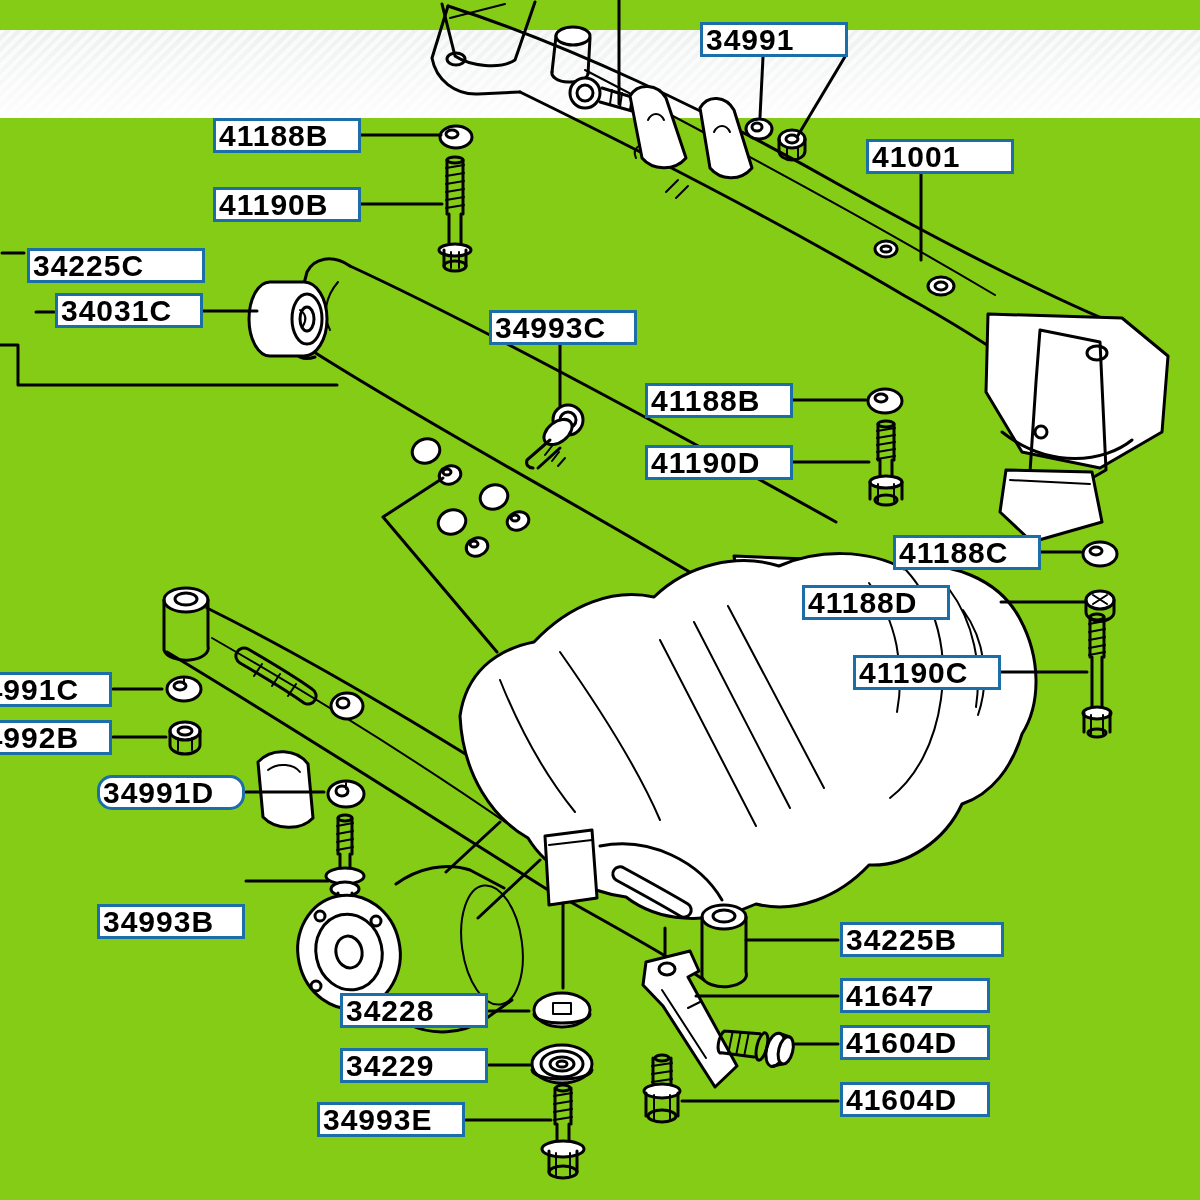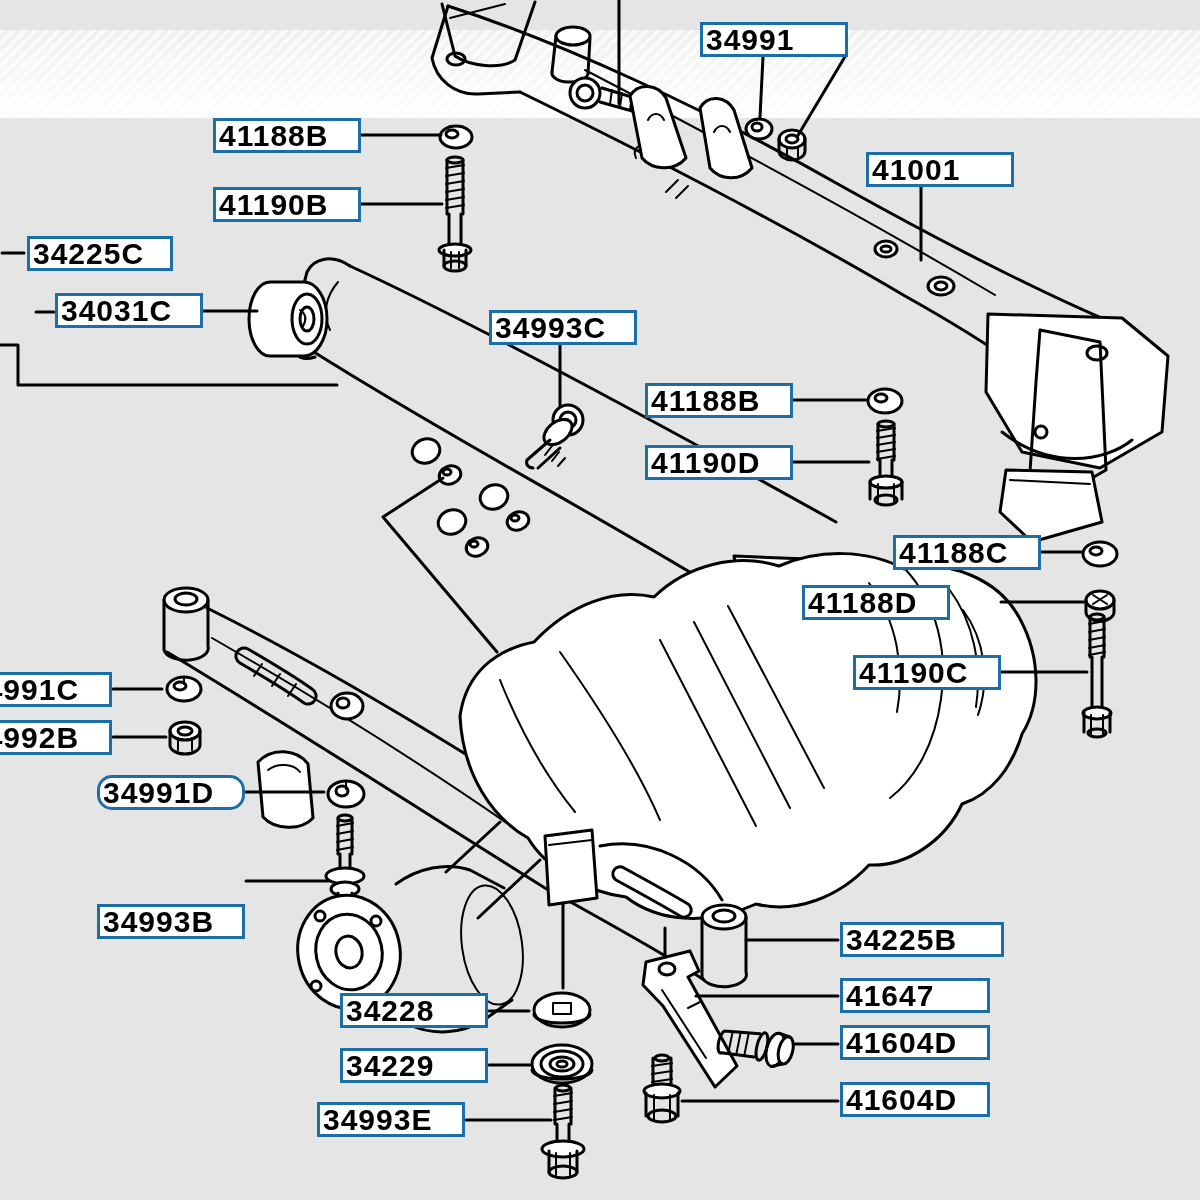--- a/index.html
+++ b/index.html
@@ -1,16 +1,16 @@
 <!DOCTYPE html>
 <html><head>
 <meta charset="utf-8">
 <style>
   html,body{margin:0;padding:0;background:#fff;}
-  #stage{position:relative;width:1200px;height:1200px;background:#e5e5e5;overflow:hidden;
+  #stage{position:relative;width:1200px;height:1200px;background:#84cc16;overflow:hidden;
          font-family:"Liberation Sans","DejaVu Sans",sans-serif;}
   #band{position:absolute;left:0;top:30px;width:1200px;height:88px;
         background:linear-gradient(180deg,#eef0f0 0%,#f4f5f5 35%,#fdfdfd 100%);}
   #band:after{content:"";position:absolute;inset:0;
         background:repeating-linear-gradient(135deg,rgba(255,255,255,.65) 0 4px,rgba(0,0,0,0) 4px 8px);}
   svg{position:absolute;left:0;top:0;}
   svg *{stroke:#000;stroke-width:3;fill:none;stroke-linecap:round;stroke-linejoin:round;}
   svg .wf{fill:#fff;}
   svg .thin{stroke-width:2;}
   .plabel{position:absolute;box-sizing:border-box;height:35px;width:148px;
@@ -277,24 +277,24 @@
       <path d="M489,1011 L529,1011"></path>
       <path d="M489,1065 L530,1065"></path>
       <path d="M466,1120 L551,1120"></path>
       <path d="M203,311 L257,311"></path>
     </g>
   </svg>
 
   <div class="plabel" style="left:700px;top:22px;">34991</div>
   <div class="plabel" style="left:213px;top:118px;">41188B</div>
   <div class="plabel" style="left:213px;top:187px;">41190B</div>
-  <div class="plabel" style="left:27px;top:236px;width:146px;">34225C</div>
+  <div class="plabel" style="left:27px;top:248px;width:178px;">34225C</div>
   <div class="plabel" style="left:55px;top:293px;">34031C</div>
   <div class="plabel" style="left:489px;top:310px;">34993C</div>
-  <div class="plabel" style="left:866px;top:152px;">41001</div>
+  <div class="plabel" style="left:866px;top:139px;">41001</div>
   <div class="plabel" style="left:645px;top:383px;">41188B</div>
   <div class="plabel" style="left:645px;top:445px;">41190D</div>
   <div class="plabel" style="left:853px;top:535px;margin-left:40px;">41188C</div>
   <div class="plabel" style="left:802px;top:585px;">41188D</div>
   <div class="plabel" style="left:853px;top:655px;">41190C</div>
   <div class="plabel" style="left:-38px;top:672px;width:150px;">34991C</div>
   <div class="plabel" style="left:-38px;top:720px;width:150px;">34992B</div>
   <div class="plabel" style="left:97px;top:775px;border-radius:15px;">34991D</div>
   <div class="plabel" style="left:97px;top:904px;text-align:center;">34993B</div>
   <div class="plabel" style="left:840px;top:922px;width:164px;">34225B</div>

